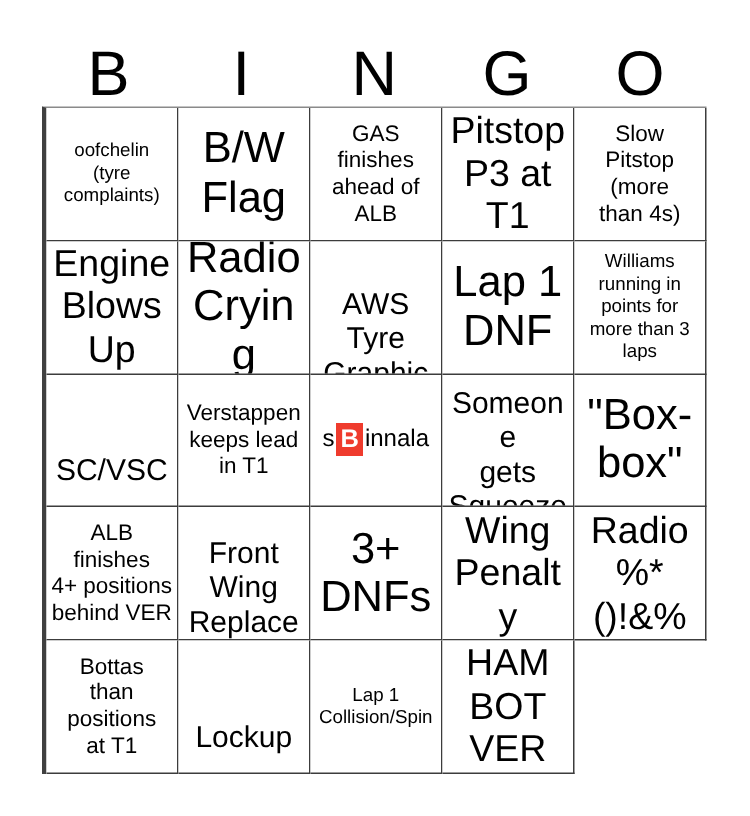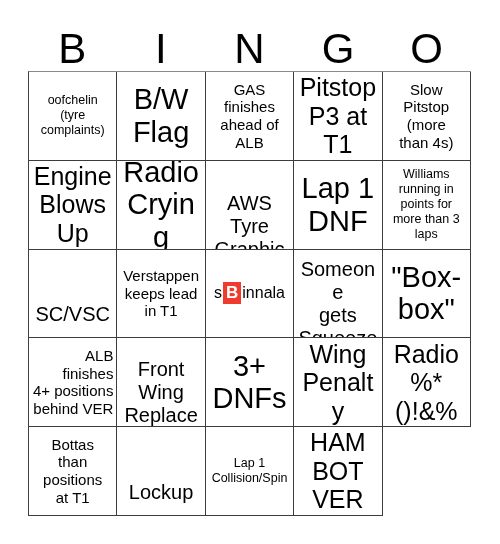--- a/index.html
+++ b/index.html
@@ -45,21 +45,21 @@
 
   
   .grid {
     position: absolute;
     left: 28px;
     top: 71px;
     width: 443px;
     height: 445px;
     box-sizing: border-box;
     border-top: 1px solid #8a8a8a;
-    border-left: 1px solid #404040;
+    border-left: 3px solid #404040;
     display: grid;
     grid-template-columns: repeat(5, 1fr);
     grid-template-rows: repeat(5, 1fr);
   }
 
   .cell {
     box-sizing: border-box;
     border-right: 1px solid #3c3c3c;
     border-bottom: 1px solid #3c3c3c;
     display: flex;
@@ -78,21 +78,21 @@
     white-space: pre-line;
   }
 
   
   .fs-xl .cell-text { font-size: 29px; line-height: 1.12; }
   .fs-lg .cell-text { font-size: 25px; line-height: 1.14; }
   .fs-md .cell-text { font-size: 20px; line-height: 1.15; margin-top: 43px; }
   .fs-sm .cell-text { font-size: 15px; line-height: 1.18; }
   .fs-xs .cell-text { font-size: 12.5px; line-height: 1.2; }
 
-  .align-left .cell-text { text-align: right; }
+  .align-left .cell-text { text-align: center; }
 
   
   .cell-stamped .stamp-line {
     display: inline-flex;
     align-items: center;
     justify-content: center;
     font-size: 16px;
     line-height: 1;
     white-space: nowrap;
   }

